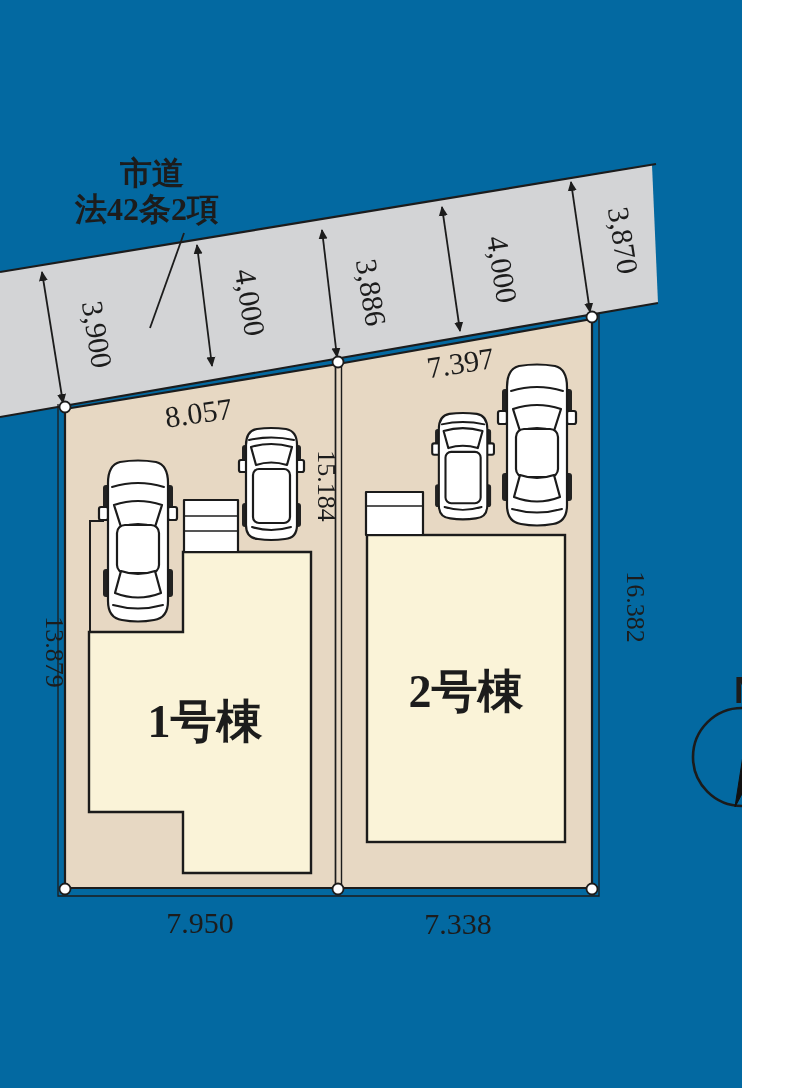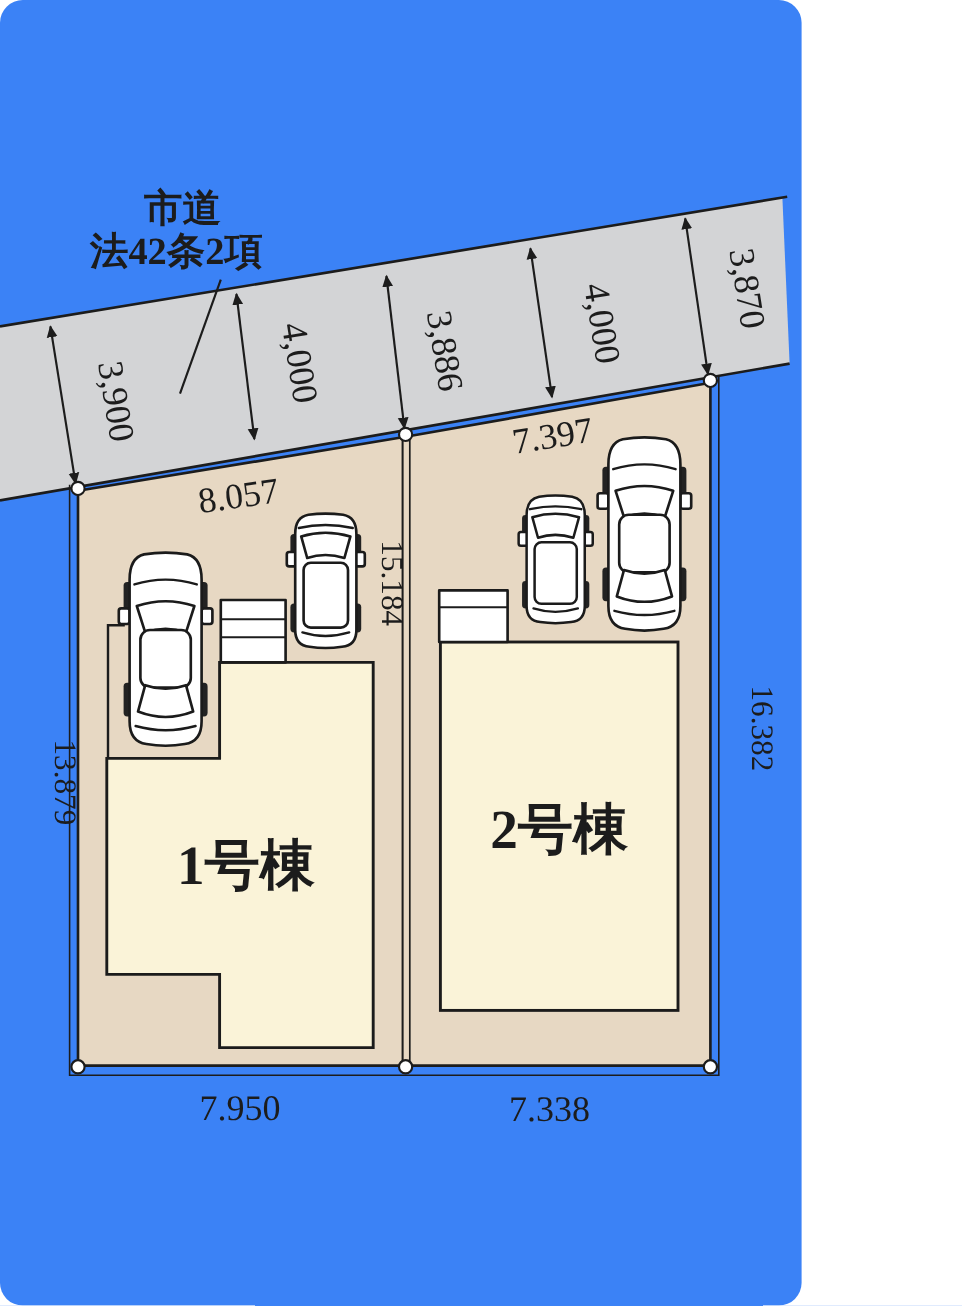--- a/index.html
+++ b/index.html
@@ -1,16 +1,16 @@
 <!DOCTYPE html>
 <html><head>
 <meta charset="utf-8">
 <style>
   html,body{margin:0;padding:0;background:#ffffff;}
-  .canvas{position:relative;width:668px;height:1088px;background:#3b82f6;overflow:hidden;border-radius:19px;}
+  .canvas{position:relative;width:742px;height:1088px;background:#0369a1;overflow:hidden;}
   svg{display:block;}
   .ln{stroke:#1c1c1c;fill:none;}
   .dimline{stroke:#1c1c1c;stroke-width:1.8;fill:none;}
   .corner{fill:#ffffff;stroke:#1c1c1c;stroke-width:1.8;}
   .part{fill:#ffffff;stroke:#1b1b1b;stroke-width:2.2;stroke-linejoin:round;}
   .detail{fill:none;stroke:#1b1b1b;stroke-width:2;stroke-linecap:round;}
   .wheel{fill:#222222;stroke:none;}
   text{font-family:"Liberation Serif","DejaVu Serif",serif;fill:#1c1c1c;}
   .dim{font-size:30px;}
   .dimside{font-size:26px;}

